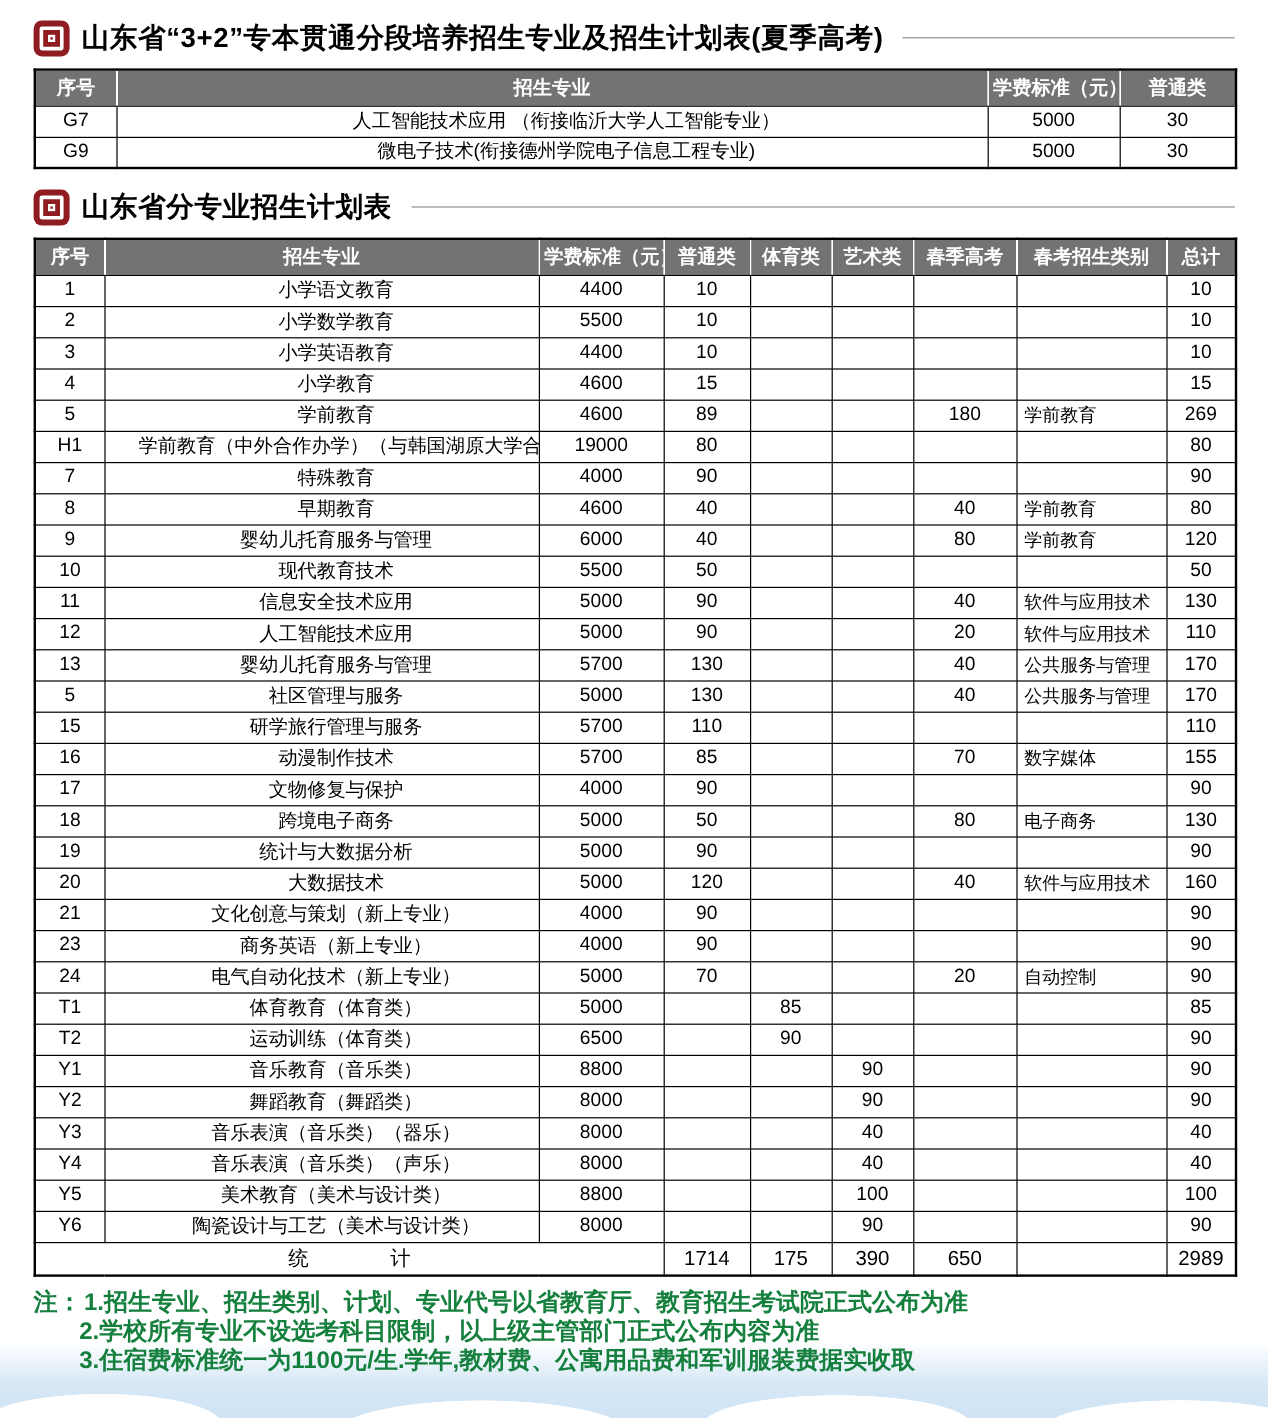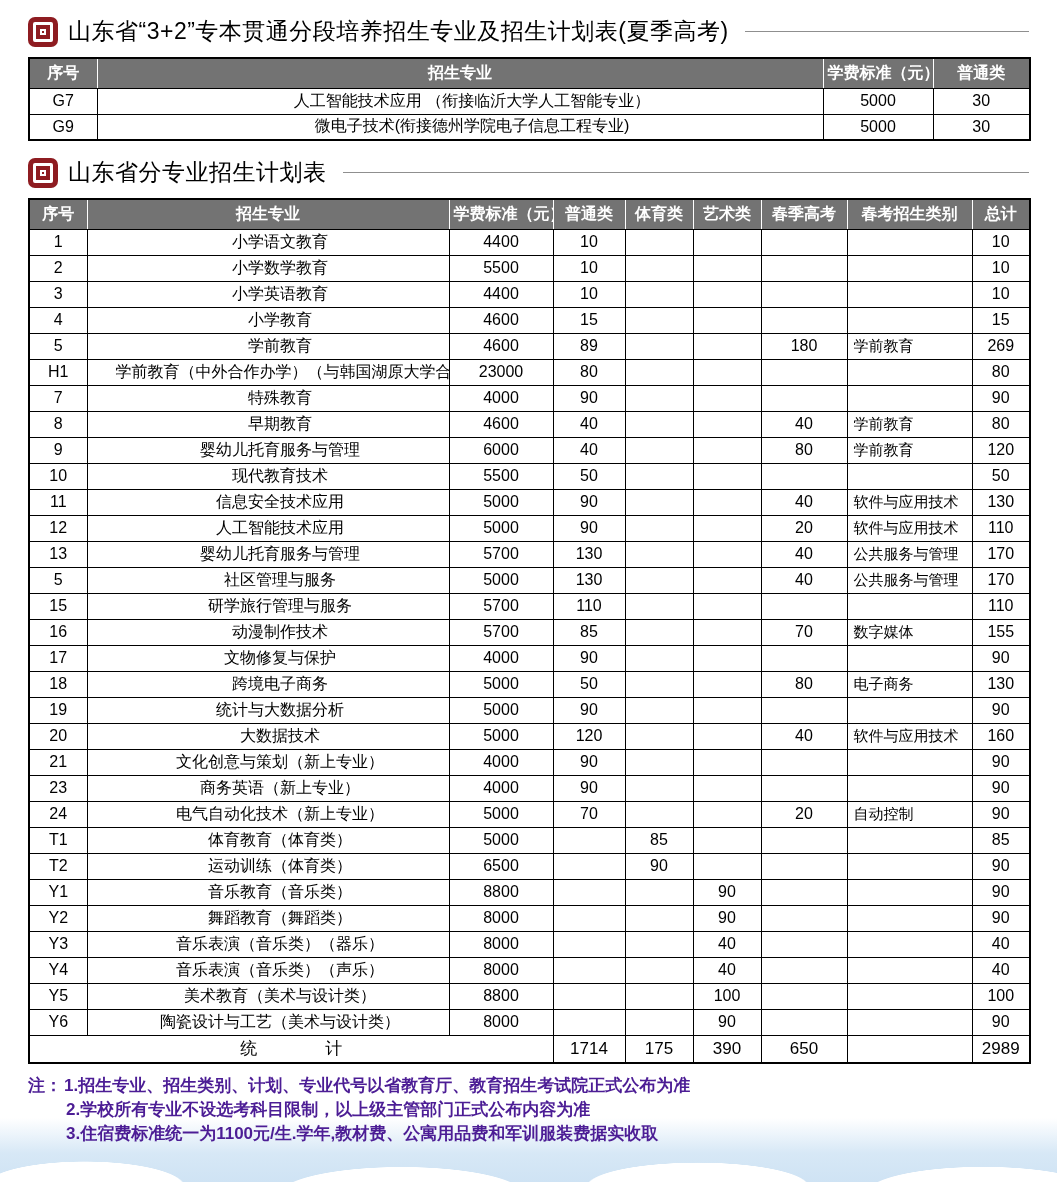--- a/index.html
+++ b/index.html
@@ -13,21 +13,21 @@
   }
   .content { position:relative; z-index:1; padding:14px 28px 0 28px; }
 
   .section-title { display:flex; align-items:center; gap:10px; margin:2px 0 10px 0; }
   .logo {
     width:30px; height:30px; flex:0 0 30px;
     background:#8e1c21; border-radius:7px; position:relative;
   }
   .logo::before { content:""; position:absolute; inset:5px; border:3px solid #fff; border-radius:2px; }
   .logo::after  { content:""; position:absolute; inset:12px; border:2px solid #fff; }
-  .title-text { font-size:23px; font-weight:normal; white-space:nowrap; letter-spacing:0.5px; }
+  .title-text { font-size:23px; font-weight:bold; white-space:nowrap; letter-spacing:0.5px; }
   .rule { flex:1 1 auto; height:1px; background:#8f8f8f; margin-left:6px; }
 
   table {
     border-collapse:collapse; table-layout:fixed;
     width:1001px; border:2px solid #000;
     background:#fff;
   }
   th {
     background:#737373; color:#fff; font-weight:bold;
     font-size:16px; height:30px; padding:2px 4px;
@@ -37,21 +37,21 @@
   td {
     border:1px solid #000; font-size:16px; height:26px;
     padding:1px 4px; text-align:center;
     overflow:hidden; white-space:nowrap;
   }
   td.left { text-align:center; padding-left:28px; }
   td.cat  { text-align:left; padding-left:6px; font-size:15px; }
   .t1 { margin-bottom:16px; }
   tr.total-row td { height:28px; font-size:17px;margin-top:20px; }
 
-  .notes { margin-top:10px; color:#4c1d95; font-size:17px; font-weight:bold; line-height:24px; }
+  .notes { margin-top:10px; color:#15803d; font-size:20px; font-weight:bold; line-height:24px; }
   .note-row.indent { padding-left:38px; }
   .note-prefix { padding-right:2px; }
 
   .sky {
     position:absolute; left:0; right:0; bottom:0; height:64px; z-index:0;
     background:
       radial-gradient(ellipse 180px 46px at 8% 108%,  #ffffff 55%, rgba(255,255,255,0) 56%),
       radial-gradient(ellipse 220px 50px at 38% 120%, #ffffff 55%, rgba(255,255,255,0) 56%),
       radial-gradient(ellipse 200px 44px at 66% 108%, #ffffff 55%, rgba(255,255,255,0) 56%),
       radial-gradient(ellipse 210px 48px at 93% 118%, #ffffff 55%, rgba(255,255,255,0) 56%),
@@ -183,21 +183,21 @@
           <td>89</td>
           <td></td>
           <td></td>
           <td>180</td>
           <td class="cat">学前教育</td>
           <td>269</td>
         </tr>
         <tr>
           <td>H1</td>
           <td class="left">学前教育（中外合作办学）（与韩国湖原大学合作）</td>
-          <td>23000</td>
+          <td>19000</td>
           <td>80</td>
           <td></td>
           <td></td>
           <td></td>
           <td class="cat"></td>
           <td>80</td>
         </tr>
         <tr>
           <td>7</td>
           <td class="left">特殊教育</td>

